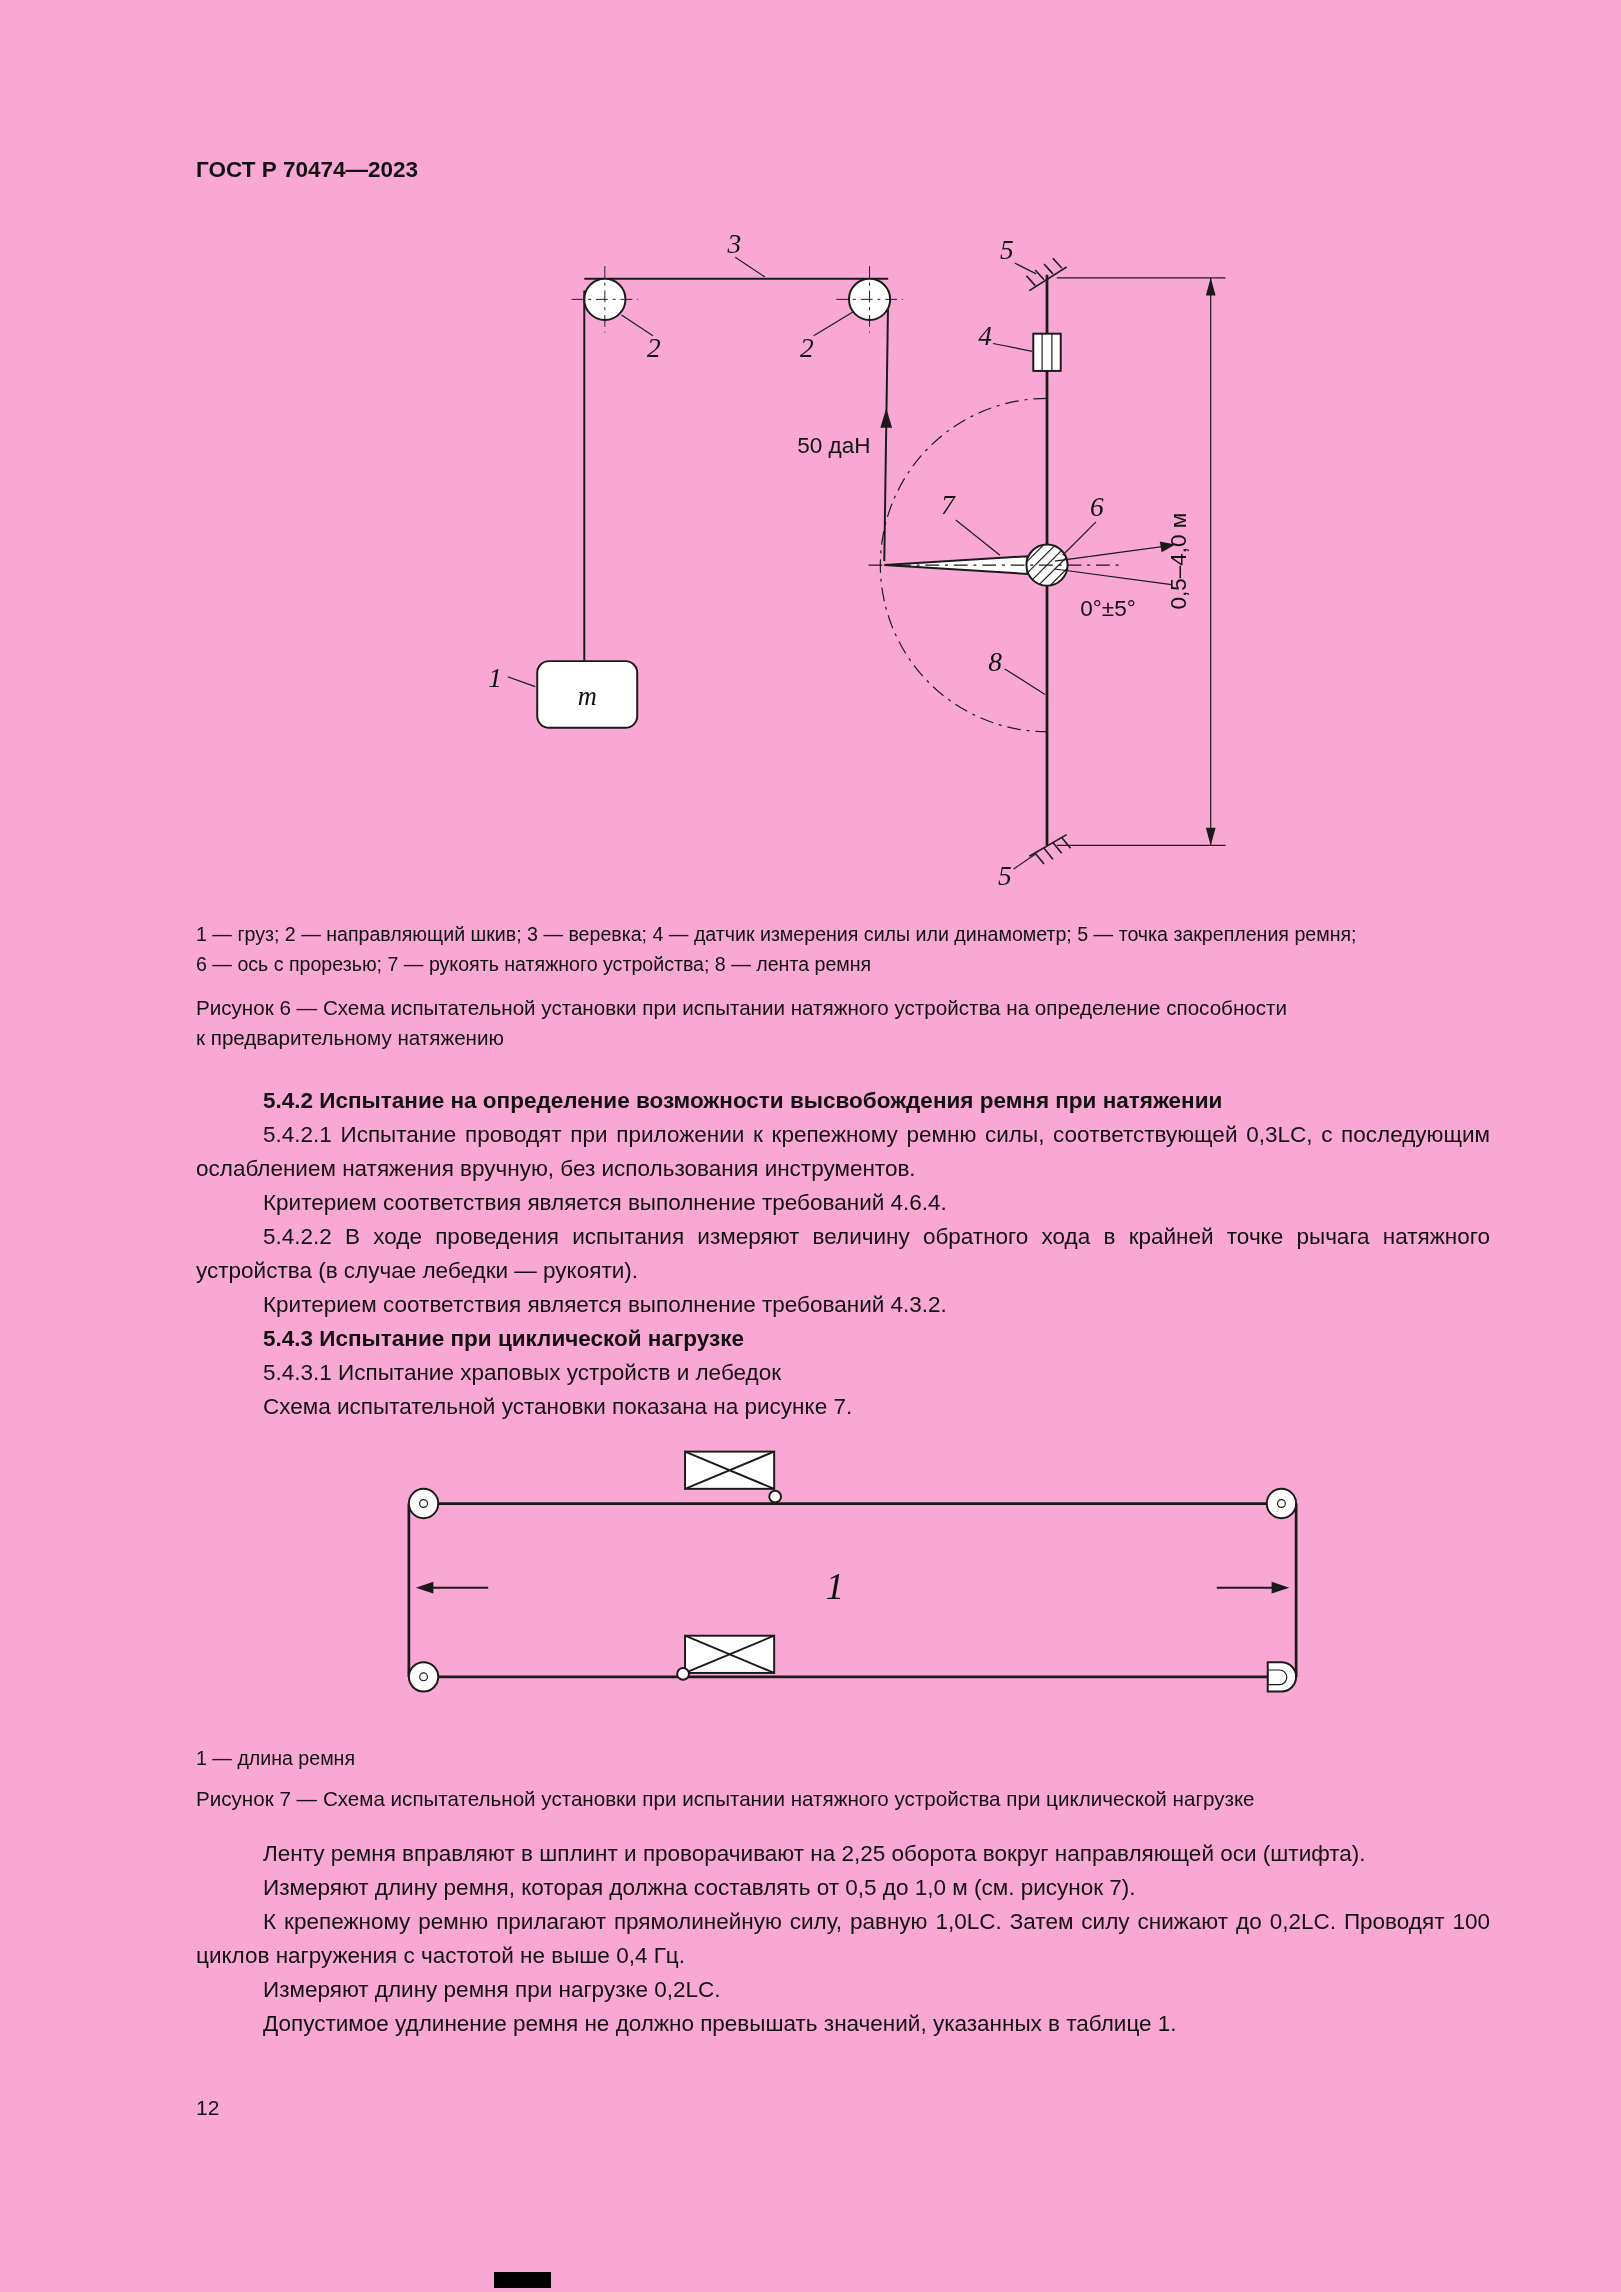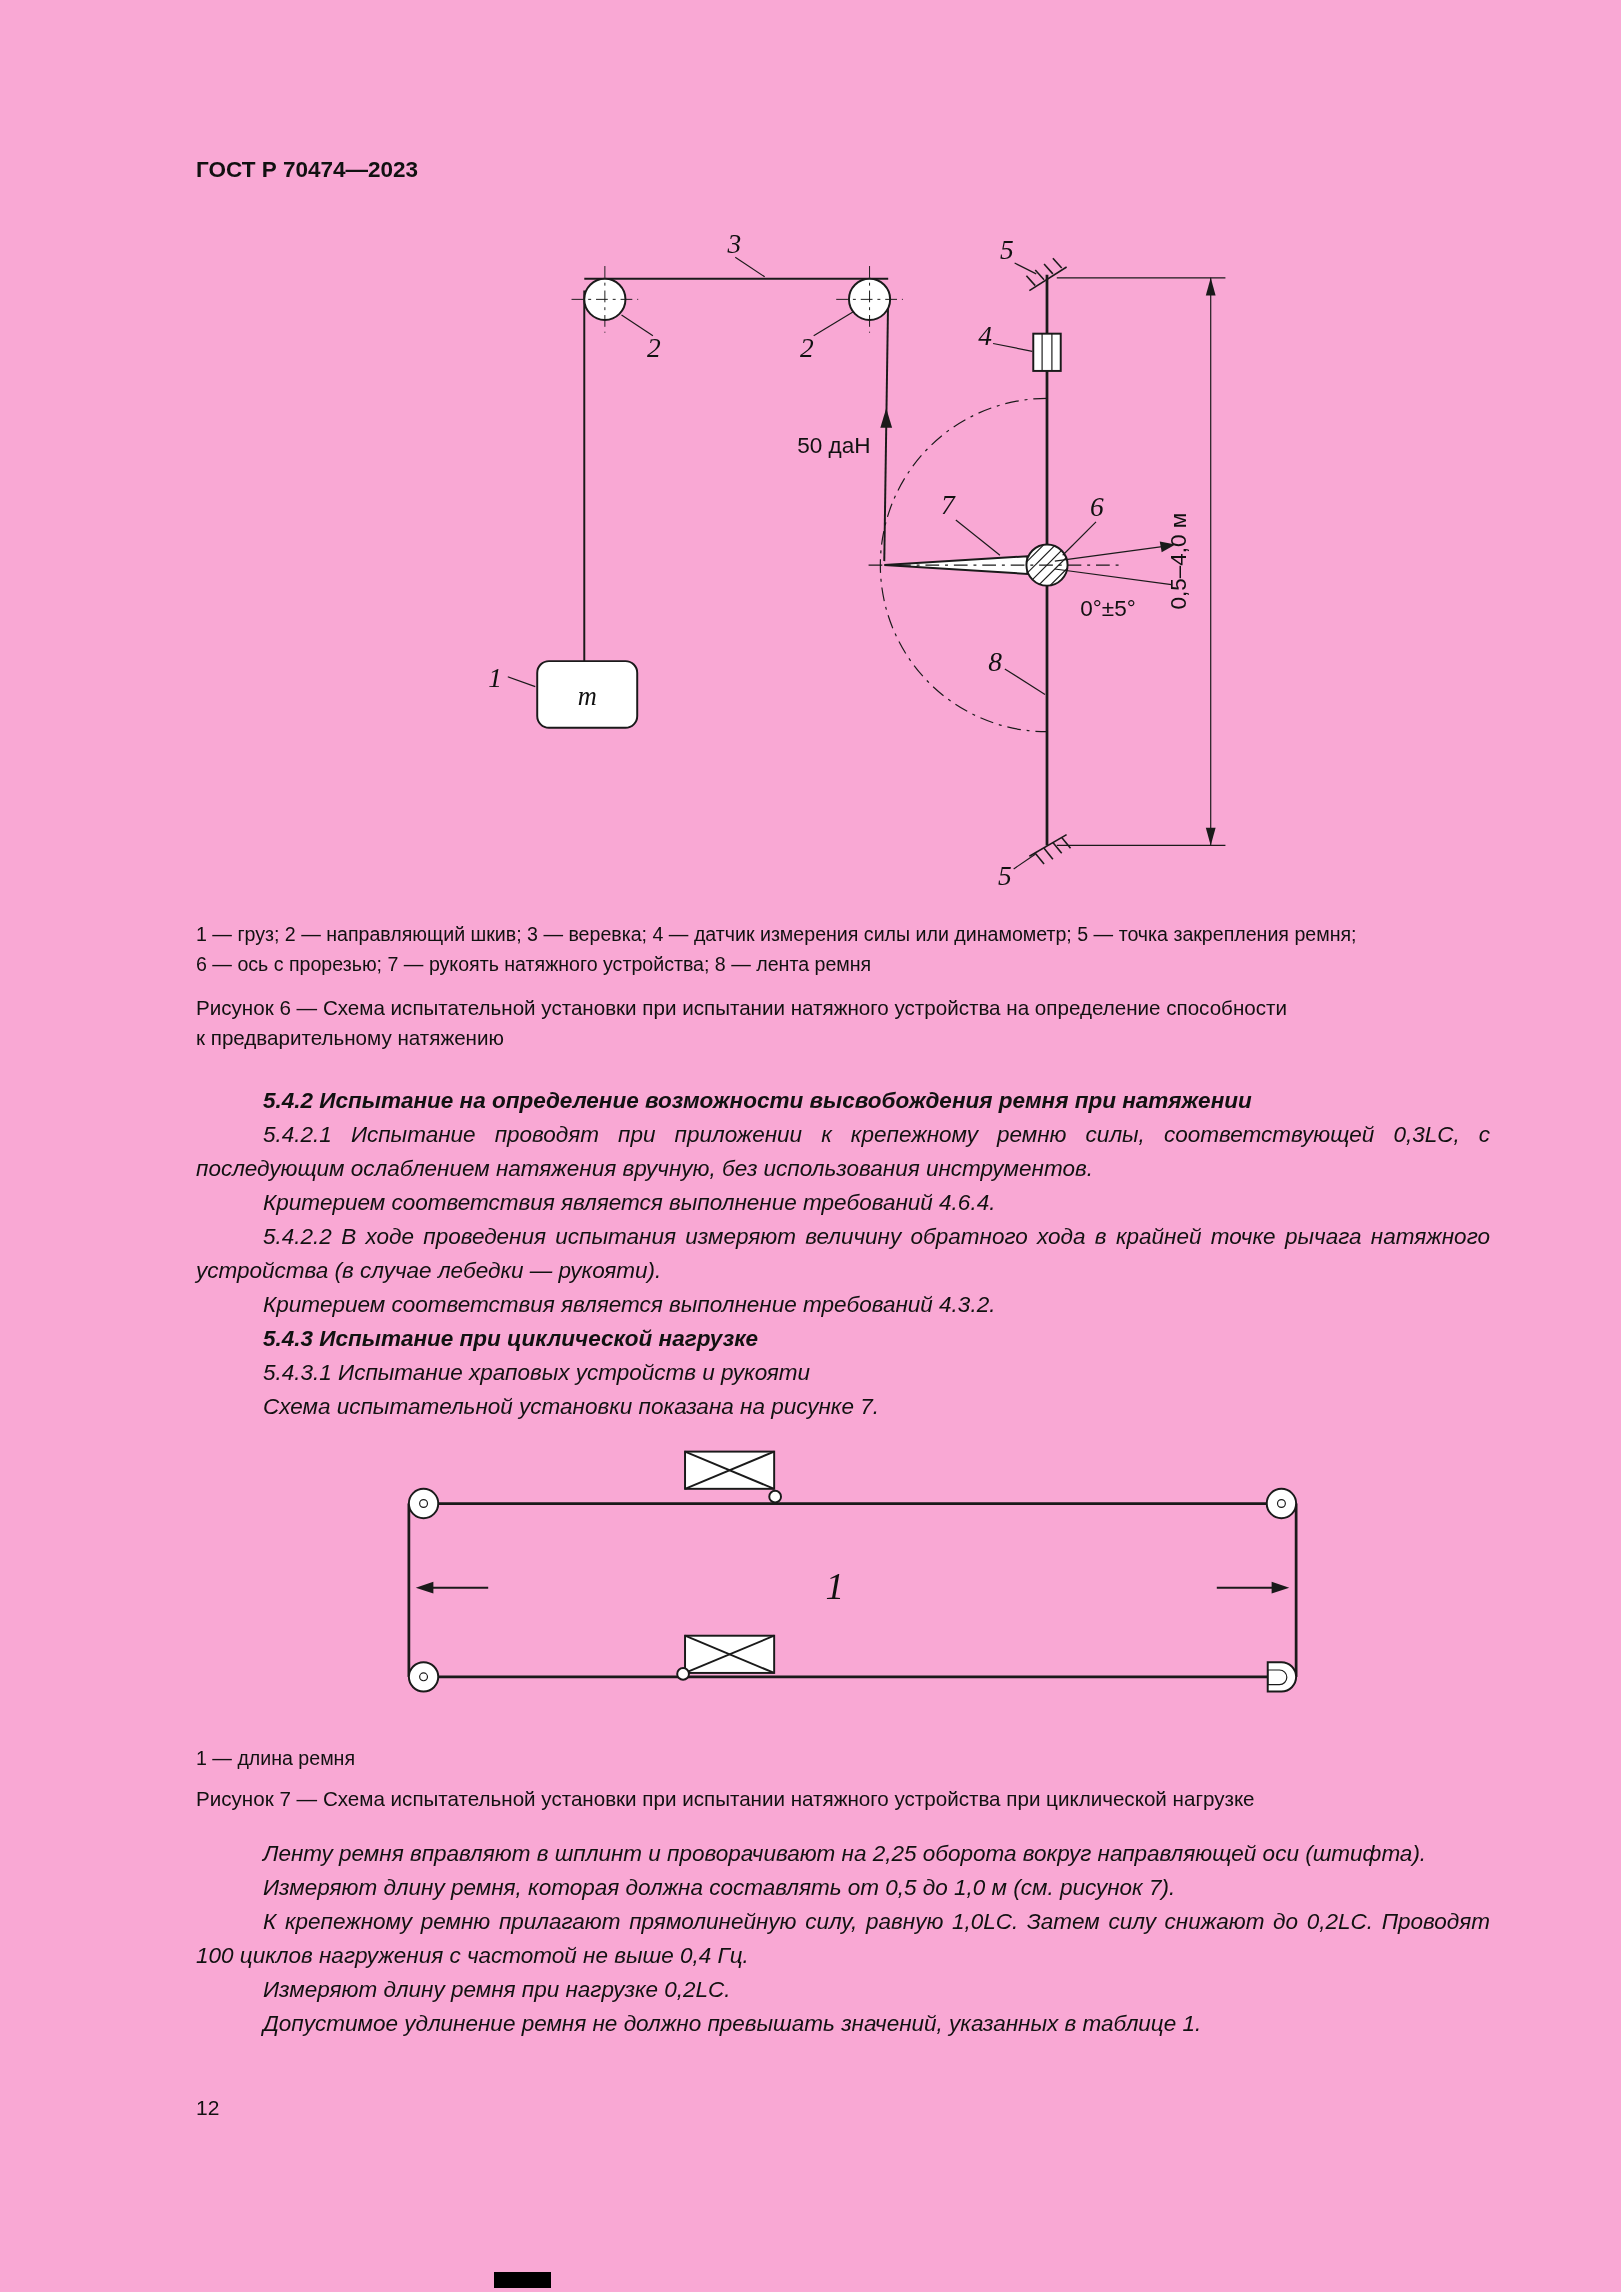--- a/index.html
+++ b/index.html
@@ -20,21 +20,20 @@
     font-size:21px;
   }
   .printmark{
     position:absolute;left:494px;top:2272px;width:57px;height:15.7px;
     background:#000;
   }
   .textblock{
     position:absolute;left:196px;width:1294px;
     font-size:22.5px;line-height:34px;
     text-align:justify;
-    font-style:italic;
   }
   .textblock p{margin:0;text-indent:67px;}
   .textblock p.h{font-weight:bold;}
   .figlegend{
     position:absolute;left:196px;width:1294px;
     font-size:19.6px;line-height:30px;
   }
   .figcaption{
     position:absolute;left:196px;width:1294px;
     font-size:20.6px;line-height:30px;text-align:left;
@@ -182,21 +181,21 @@
     <div>к предварительному натяжению</div>
   </div>
 
   <div class="textblock" style="top:1084px">
     <p class="h">5.4.2 Испытание на определение возможности высвобождения ремня при натяжении</p>
     <p>5.4.2.1 Испытание проводят при приложении к крепежному ремню силы, соответствующей 0,3LC, с последующим ослаблением натяжения вручную, без использования инструментов.</p>
     <p>Критерием соответствия является выполнение требований 4.6.4.</p>
     <p>5.4.2.2 В ходе проведения испытания измеряют величину обратного хода в крайней точке рычага натяжного устройства (в случае лебедки — рукояти).</p>
     <p>Критерием соответствия является выполнение требований 4.3.2.</p>
     <p class="h">5.4.3 Испытание при циклической нагрузке</p>
-    <p>5.4.3.1 Испытание храповых устройств и рукояти</p>
+    <p>5.4.3.1 Испытание храповых устройств и лебедок</p>
     <p>Схема испытательной установки показана на рисунке 7.</p>
   </div>
 
   <svg class="fig" style="left:392px;top:1433px" width="921" height="284" viewBox="0 0 940 290">
 
     <line class="ln3" x1="22" y1="72" x2="918" y2="72"></line>
     <line class="ln3" x1="22" y1="249" x2="918" y2="249"></line>
     <line class="ln3" x1="17" y1="72" x2="17" y2="249"></line>
     <line class="ln3" x1="923" y1="72" x2="923" y2="249"></line>
 

